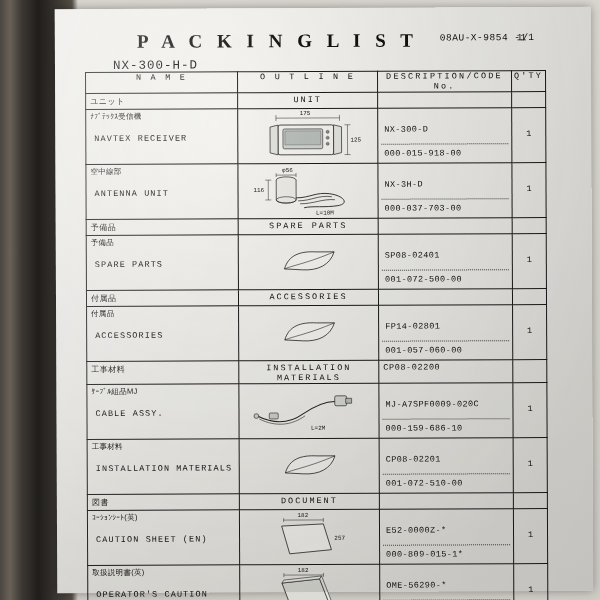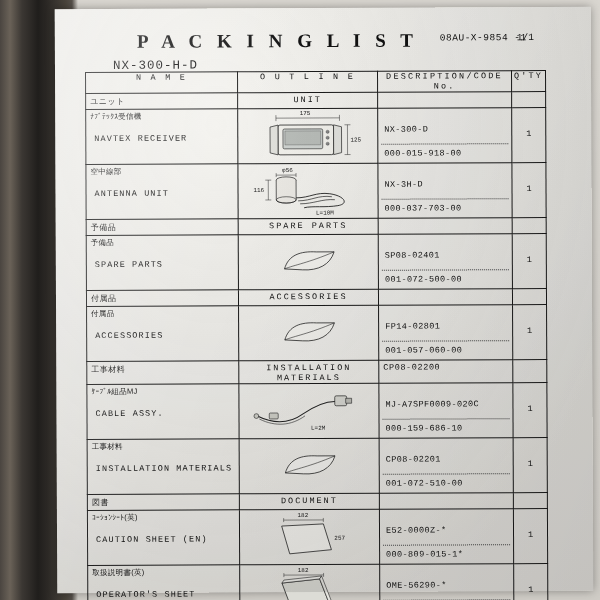--- a/index.html
+++ b/index.html
@@ -357,21 +357,21 @@
             <div class="dotline"></div>
             <div class="desc2">000-809-015-1*</div>
           </td>
           <td class="qtycell">
             <div class="qtyval">1</div>
           </td>
         </tr>
         <tr class="item">
           <td class="namecell">
             <div class="jpname">取扱説明書(英)</div>
-            <div class="enname">OPERATOR'S SHEET</div>
+            <div class="enname">OPERATOR'S CAUTION</div>
           </td>
           <td class="outcell">
             <svg class="draw" viewBox="0 0 140 54">
               <line x1="44" y1="10" x2="84" y2="10" stroke="#222" stroke-width="0.5"></line>
               <line x1="44" y1="8" x2="44" y2="12" stroke="#222" stroke-width="0.5"></line>
               <line x1="84" y1="8" x2="84" y2="12" stroke="#222" stroke-width="0.5"></line>
               <text class="dim" x="58" y="7">182</text>
               <path d="M42 18 L80 14 L90 40 L52 45 Z" fill="#dcdcd6" stroke="#222" stroke-width="0.8"></path>
               <path d="M42 18 L44 15 L82 11 L80 14 Z" fill="#efeeea" stroke="#222" stroke-width="0.6"></path>
               <path d="M80 14 L82 11 L92 37 L90 40 Z" fill="#e6e5e0" stroke="#222" stroke-width="0.6"></path>

